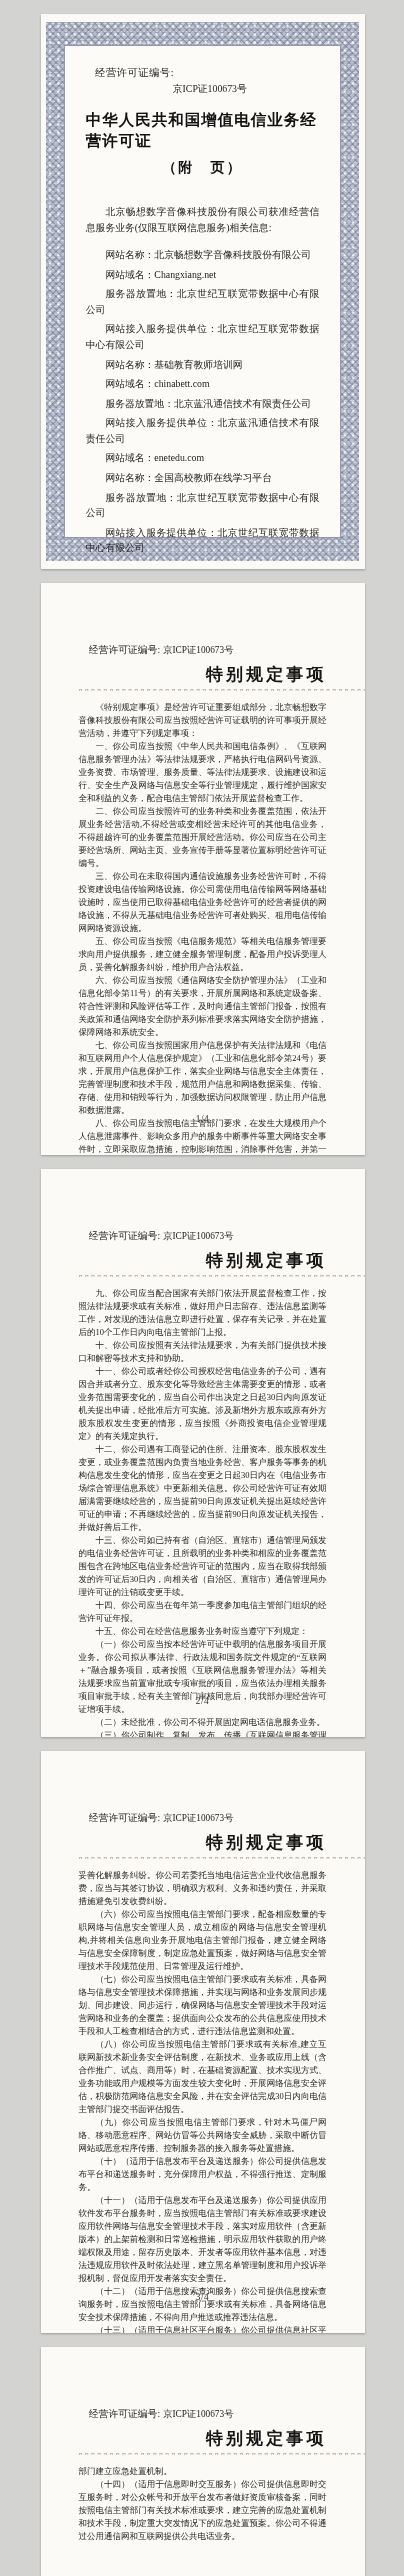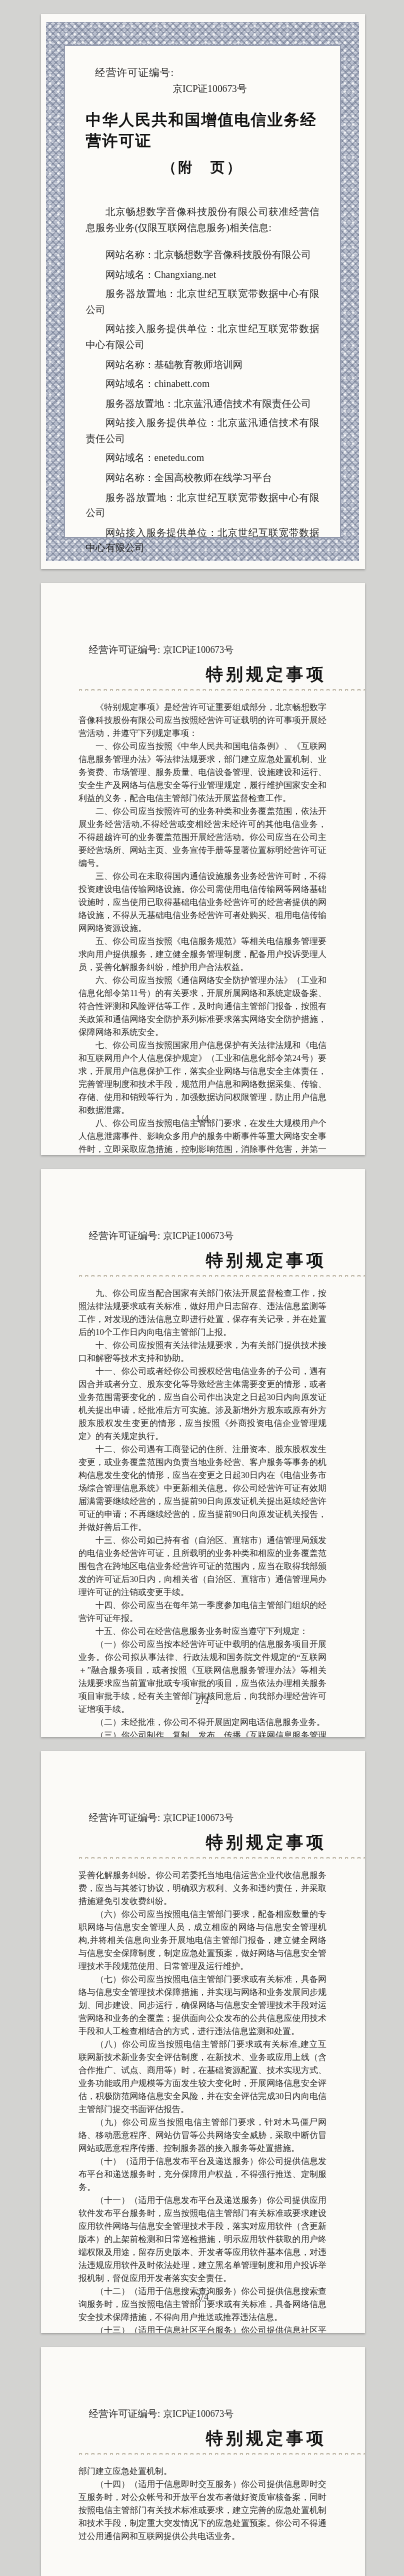--- a/index.html
+++ b/index.html
@@ -82,21 +82,21 @@
       </div>
     </div>
   </section>
 
   <section class="page special sp2">
     <div class="sp-hdr"><span>经营许可证编号:</span><span class="no">京ICP证100673号</span></div>
     <h2 class="sp-title">特别规定事项</h2>
     <div class="wave"></div>
     <div class="sp-body">
       <p>《特别规定事项》是经营许可证重要组成部分，北京畅想数字音像科技股份有限公司应当按照经营许可证载明的许可事项开展经营活动，并遵守下列规定事项：</p>
-      <p>一、你公司应当按照《中华人民共和国电信条例》、《互联网信息服务管理办法》等法律法规要求，部门建立应急处置机制、业务资费、市场管理、服务质量、电信设备管理、设施建设和运行、安全生产及网络与信息安全等行业管理规定，履行维护国家安全和利益的义务，配合电信主管部门依法开展监督检查工作。</p>
+      <p>一、你公司应当按照《中华人民共和国电信条例》、《互联网信息服务管理办法》等法律法规要求，严格执行电信网码号资源、业务资费、市场管理、服务质量、等法律法规要求、设施建设和运行、安全生产及网络与信息安全等行业管理规定，履行维护国家安全和利益的义务，配合电信主管部门依法开展监督检查工作。</p>
       <p>二、你公司应当按照许可的业务种类和业务覆盖范围，依法开展业务经营活动,不得经营或变相经营未经许可的其他电信业务，不得超越许可的业务覆盖范围开展经营活动。你公司应当在公司主要经营场所、网站主页、业务宣传手册等显著位置标明经营许可证编号。</p>
       <p>三、你公司在未取得国内通信设施服务业务经营许可时，不得投资建设电信传输网络设施。你公司需使用电信传输网等网络基础设施时，应当使用已取得基础电信业务经营许可的经营者提供的网络设施，不得从无基础电信业务经营许可者处购买、租用电信传输网网络资源设施。</p>
       <p>五、你公司应当按照《电信服务规范》等相关电信服务管理要求向用户提供服务，建立健全服务管理制度，配备用户投诉受理人员，妥善化解服务纠纷，维护用户合法权益。</p>
       <p>六、你公司应当按照《通信网络安全防护管理办法》（工业和信息化部令第11号）的有关要求，开展所属网络和系统定级备案、符合性评测和风险评估等工作，及时向通信主管部门报备，按照有关政策和通信网络安全防护系列标准要求落实网络安全防护措施，保障网络和系统安全。</p>
       <p>七、你公司应当按照国家用户信息保护有关法律法规和《电信和互联网用户个人信息保护规定》（工业和信息化部令第24号）要求，开展用户信息保护工作，落实企业网络与信息安全主体责任，完善管理制度和技术手段，规范用户信息和网络数据采集、传输、存储、使用和销毁等行为，加强数据访问权限管理，防止用户信息和数据泄露。</p>
       <p>八、你公司应当按照电信主管部门要求，在发生大规模用户个人信息泄露事件、影响众多用户的服务中断事件等重大网络安全事件时，立即采取应急措施，控制影响范围，消除事件危害，并第一时间向电信主管部门报告，根据电信主管部门要求采取应急处置措施。</p>
     </div>
     <div class="page-no">1/4</div>
   </section>
 

